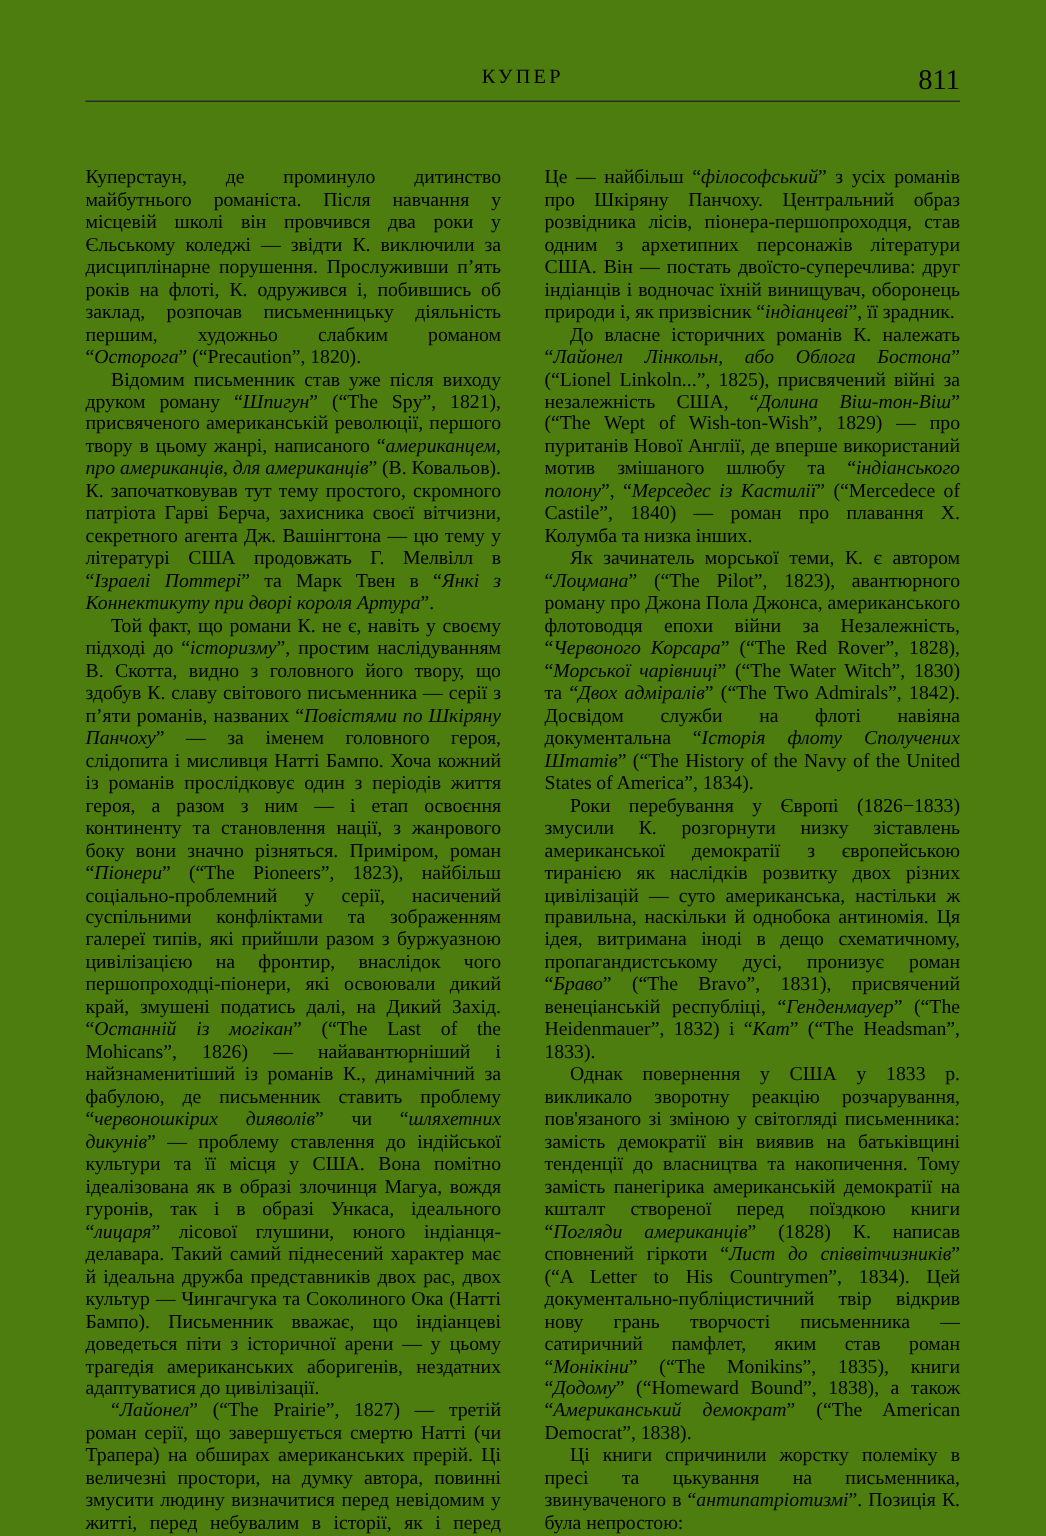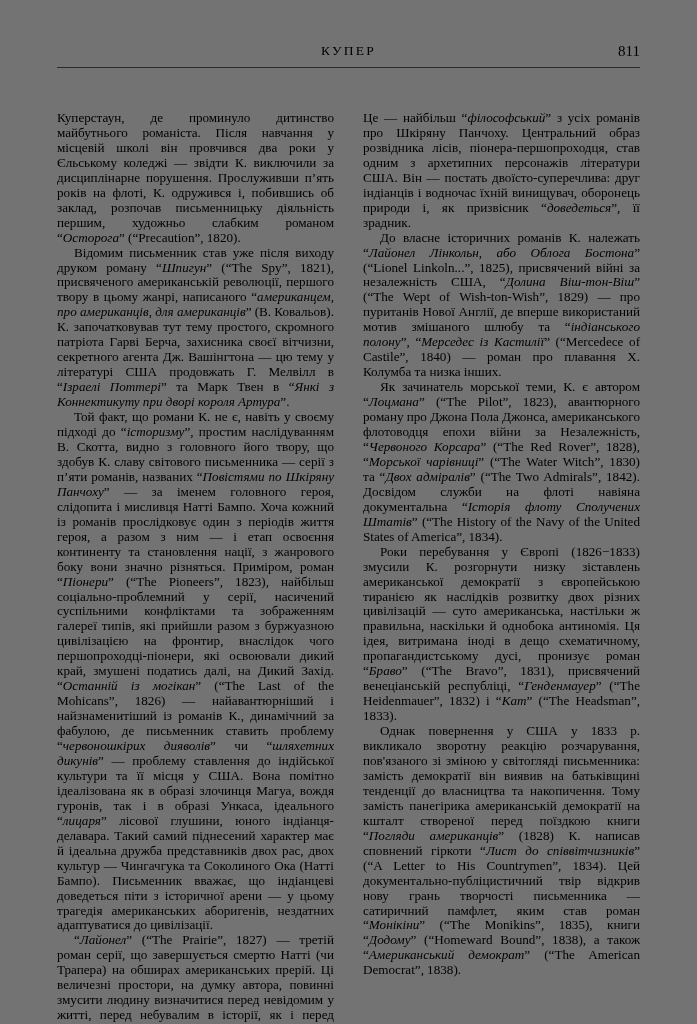--- a/index.html
+++ b/index.html
@@ -4,21 +4,21 @@
 <style>
   html, body {
     margin: 0;
     padding: 0;
     background: #ffffff;
   }
   .page {
     position: relative;
     width: 697px;
     height: 1024px;
-    background: #737373;
+    background: #4d7c0f;
     font-family: "Liberation Serif", "DejaVu Serif", serif;
     color: #000000;
     box-sizing: border-box;
     overflow: hidden;
   }
   
   .running-head {
     position: absolute;
     left: 57px;
     top: 43px;
@@ -31,21 +31,21 @@
     right: 0;
     text-align: center;
     font-size: 13.5px;
     letter-spacing: 2.2px;
     font-weight: 400;
   }
   .running-head .rh-folio {
     position: absolute;
     right: 0;
     top: 0;
-    font-size: 15px;
+    font-size: 19px;
     font-family: Liberation Serif, serif;
   }
   .rule {
     position: absolute;
     left: 57px;
     top: 67px;
     width: 583px;
     height: 1px;
     background: #2b2b2b;
   }
@@ -91,21 +91,22 @@
   <div class="rule"></div>
 
   <div class="columns">
     <div class="col" id="col-left">
         <p class="no-indent">Куперстаун, де проминуло дитинство майбутнього романіста. Після навчання у місцевій школі він провчився два роки у Єльському коледжі — звідти К. виключили за дисциплінарне порушення. Прослуживши п’ять років на флоті, К. одружився і, побившись об заклад, розпочав письменницьку діяльність першим, художньо слабким романом “<i>Осторога</i>” (“Precaution”, 1820).</p>
         <p>Відомим письменник став уже після виходу друком роману “<i>Шпигун</i>” (“The Spy”, 1821), присвяченого американській революції, першого твору в цьому жанрі, написаного “<i>американцем, про американців, для американців</i>” (В. Ковальов). К. започатковував тут тему простого, скромного патріота Гарві Берча, захисника своєї вітчизни, секретного агента Дж. Вашінгтона — цю тему у літературі США продовжать Г. Мелвілл в “<i>Ізраелі Поттері</i>” та Марк Твен в “<i>Янкі з Коннектикуту при дворі короля Артура</i>”.</p>
         <p>Той факт, що романи К. не є, навіть у своєму підході до “<i>історизму</i>”, простим наслідуванням В. Скотта, видно з головного його твору, що здобув К. славу світового письменника — серії з п’яти романів, названих “<i>Повістями по Шкіряну Панчоху</i>” — за іменем головного героя, слідопита і мисливця Натті Бампо. Хоча кожний із романів прослідковує один з періодів життя героя, а разом з ним — і етап освоєння континенту та становлення нації, з жанрового боку вони значно різняться. Приміром, роман “<i>Піонери</i>” (“The Pioneers”, 1823), найбільш соціально-проблемний у серії, насичений суспільними конфліктами та зображенням галереї типів, які прийшли разом з буржуазною цивілізацією на фронтир, внаслідок чого першопроходці-піонери, які освоювали дикий край, змушені податись далі, на Дикий Захід. “<i>Останній із могікан</i>” (“The Last of the Mohicans”, 1826) — найавантюрніший і найзнаменитіший із романів К., динамічний за фабулою, де письменник ставить проблему “<i>червоношкірих дияволів</i>” чи “<i>шляхетних дикунів</i>” — проблему ставлення до індійської культури та її місця у США. Вона помітно ідеалізована як в образі злочинця Магуа, вождя гуронів, так і в образі Ункаса, ідеального “<i>лицаря</i>” лісової глушини, юного індіанця-делавара. Такий самий піднесений характер має й ідеальна дружба представників двох рас, двох культур — Чингачгука та Соколиного Ока (Натті Бампо). Письменник вважає, що індіанцеві доведеться піти з історичної арени — у цьому трагедія американських аборигенів, нездатних адаптуватися до цивілізації.</p>
         <p>“<i>Лайонел</i>” (“The Prairie”, 1827) — третій роман серії, що завершується смертю Натті (чи Трапера) на обширах американських прерій. Ці величезні простори, на думку автора, повинні змусити людину визначитися перед невідомим у житті, перед небувалим в історії, як і перед самою собою, і зробити етичний вибір.</p>
       </div>
     <div class="col" id="col-right">
-        <p class="no-indent">Це — найбільш “<i>філософський</i>” з усіх романів про Шкіряну Панчоху. Центральний образ розвідника лісів, піонера-першопроходця, став одним з архетипних персонажів літератури США. Він — постать двоїсто-суперечлива: друг індіанців і водночас їхній винищувач, оборонець природи і, як призвісник “<i>доведеться</i>”, її зрадник.</p>
+        <p class="no-indent">Це — найбільш “<i>філософський</i>” з усіх романів про Шкіряну Панчоху. Центральний образ розвідника лісів, піонера-першопроходця, став одним з архетипних персонажів літератури США. Він — постать двоїсто-суперечлива: друг індіанців і водночас їхній винищувач, оборонець природи і, як призвісник “<i>індіанцеві</i>”, її зрадник.</p>
         <p>До власне історичних романів К. належать “<i>Лайонел Лінкольн, або Облога Бостона</i>” (“Lionel Linkoln...”, 1825), присвячений війні за незалежність США, “<i>Долина Віш-тон-Віш</i>” (“The Wept of Wish-ton-Wish”, 1829) — про пуританів Нової Англії, де вперше використаний мотив змішаного шлюбу та “<i>індіанського полону</i>”, “<i>Мерседес із Кастилії</i>” (“Mercedece of Castile”, 1840) — роман про плавання Х. Колумба та низка інших.</p>
         <p>Як зачинатель морської теми, К. є автором “<i>Лоцмана</i>” (“The Pilot”, 1823), авантюрного роману про Джона Пола Джонса, американського флотоводця епохи війни за Незалежність, “<i>Червоного Корсара</i>” (“The Red Rover”, 1828), “<i>Морської чарівниці</i>” (“The Water Witch”, 1830) та “<i>Двох адміралів</i>” (“The Two Admirals”, 1842). Досвідом служби на флоті навіяна документальна “<i>Історія флоту Сполучених Штатів</i>” (“The History of the Navy of the United States of America”, 1834).</p>
         <p>Роки перебування у Європі (1826−1833) змусили К. розгорнути низку зіставлень американської демократії з європейською тиранією як наслідків розвитку двох різних цивілізацій — суто американська, настільки ж правильна, наскільки й однобока антиномія. Ця ідея, витримана іноді в дещо схематичному, пропагандистському дусі, пронизує роман “<i>Браво</i>” (“The Bravo”, 1831), присвячений венеціанській республіці, “<i>Генденмауер</i>” (“The Heidenmauer”, 1832) і “<i>Кат</i>” (“The Headsman”, 1833).</p>
         <p>Однак повернення у США у 1833 р. викликало зворотну реакцію розчарування, пов'язаного зі зміною у світогляді письменника: замість демократії він виявив на батьківщині тенденції до власництва та накопичення. Тому замість панегірика американській демократії на кшталт створеної перед поїздкою книги “<i>Погляди американців</i>” (1828) К. написав сповнений гіркоти “<i>Лист до співвітчизників</i>” (“A Letter to His Countrymen”, 1834). Цей документально-публіцистичний твір відкрив нову грань творчості письменника — сатиричний памфлет, яким став роман “<i>Монікіни</i>” (“The Monikins”, 1835), книги “<i>Додому</i>” (“Homeward Bound”, 1838), а також “<i>Американський демократ</i>” (“The American Democrat”, 1838).</p>
+        <p>Ці книги спричинили жорстку полеміку в пресі та цькування на письменника, звинуваченого в “<i>антипатріотизмі</i>”. Позиція К. була непростою:</p>
       </div>
   </div>
 
 </div>
 
 </body></html>

